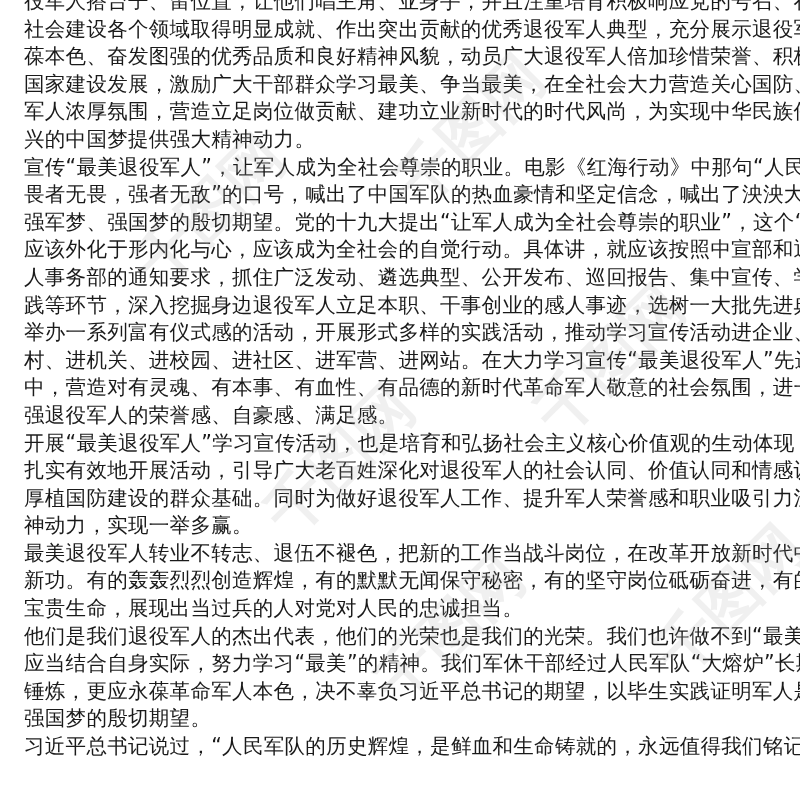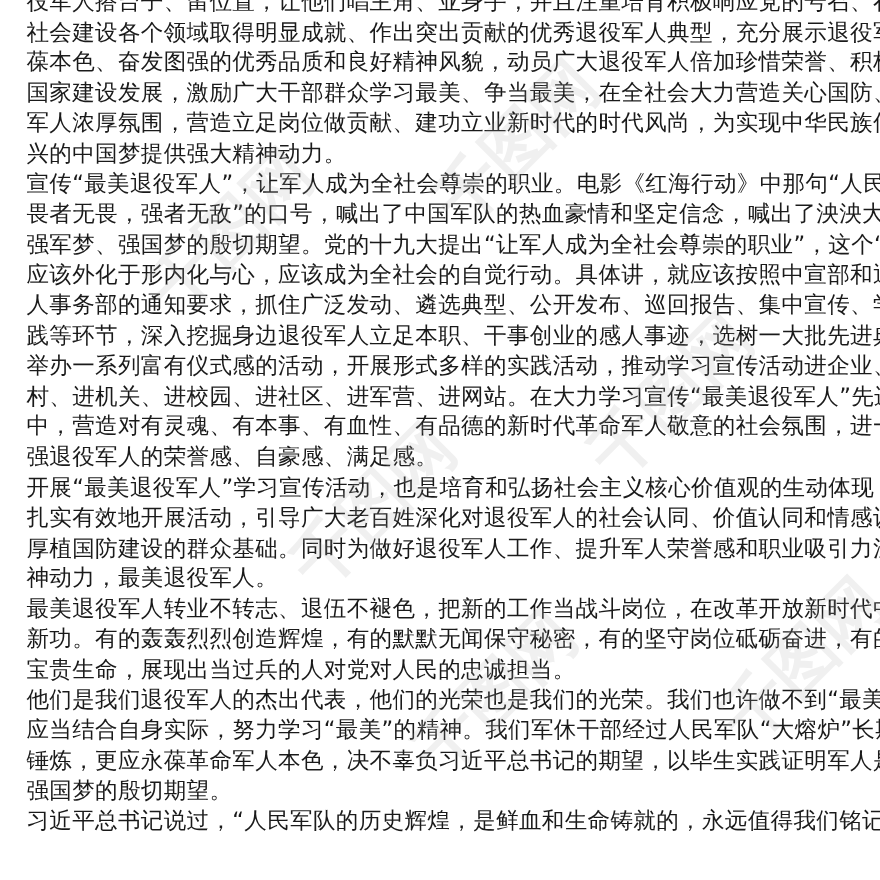--- a/index.html
+++ b/index.html
@@ -40,21 +40,21 @@
     <span class="line">践等环节，深入挖掘身边退役军人立足本职、干事创业的感人事迹，选树一大批先进典型，</span>
     <span class="line">举办一系列富有仪式感的活动，开展形式多样的实践活动，推动学习宣传活动进企业、进农</span>
     <span class="line">村、进机关、进校园、进社区、进军营、进网站。在大力学习宣传“最美退役军人”先进事迹</span>
     <span class="line">中，营造对有灵魂、有本事、有血性、有品德的新时代革命军人敬意的社会氛围，进一步增</span>
     <span class="line last">强退役军人的荣誉感、自豪感、满足感。</span>
   </p>
   <p>
     <span class="line">开展“最美退役军人”学习宣传活动，也是培育和弘扬社会主义核心价值观的生动体现，通过</span>
     <span class="line">扎实有效地开展活动，引导广大老百姓深化对退役军人的社会认同、价值认同和情感认同，</span>
     <span class="line">厚植国防建设的群众基础。同时为做好退役军人工作、提升军人荣誉感和职业吸引力注入精</span>
-    <span class="line last">神动力，最美退役军人。</span>
+    <span class="line last">神动力，实现一举多赢。</span>
   </p>
   <p>
     <span class="line">最美退役军人转业不转志、退伍不褪色，把新的工作当战斗岗位，在改革开放新时代中再立</span>
     <span class="line">新功。有的轰轰烈烈创造辉煌，有的默默无闻保守秘密，有的坚守岗位砥砺奋进，有的献出</span>
     <span class="line last">宝贵生命，展现出当过兵的人对党对人民的忠诚担当。</span>
   </p>
   <p>
     <span class="line">他们是我们退役军人的杰出代表，他们的光荣也是我们的光荣。我们也许做不到“最美”，但</span>
     <span class="line">应当结合自身实际，努力学习“最美”的精神。我们军休干部经过人民军队“大熔炉”长期淬火</span>
     <span class="line">锤炼，更应永葆革命军人本色，决不辜负习近平总书记的期望，以毕生实践证明军人是值得</span>

